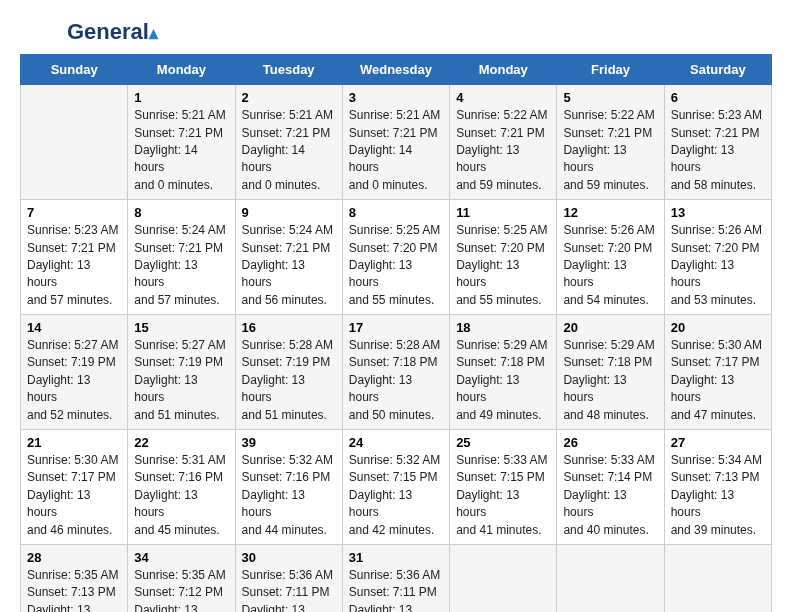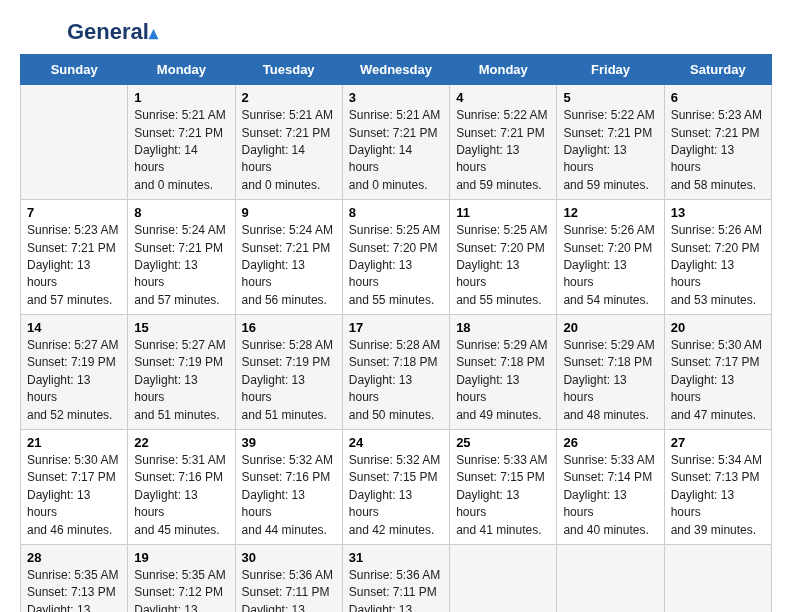--- a/index.html
+++ b/index.html
@@ -223,21 +223,21 @@
           <span class="day-number">27</span>
           <div class="day-info">Sunrise: 5:34 AM<br>Sunset: 7:13 PM<br>Daylight: 13 hours<br>and 39 minutes.</div>
         </td>
       </tr>
       <tr>
         <td>
           <span class="day-number">28</span>
           <div class="day-info">Sunrise: 5:35 AM<br>Sunset: 7:13 PM<br>Daylight: 13 hours<br>and 38 minutes.</div>
         </td>
         <td>
-          <span class="day-number">19</span>
+          <span class="day-number">34</span>
           <div class="day-info">Sunrise: 5:35 AM<br>Sunset: 7:12 PM<br>Daylight: 13 hours<br>and 36 minutes.</div>
         </td>
         <td>
           <span class="day-number">30</span>
           <div class="day-info">Sunrise: 5:36 AM<br>Sunset: 7:11 PM<br>Daylight: 13 hours<br>and 35 minutes.</div>
         </td>
         <td>
           <span class="day-number">31</span>
           <div class="day-info">Sunrise: 5:36 AM<br>Sunset: 7:11 PM<br>Daylight: 13 hours<br>and 34 minutes.</div>
         </td>

